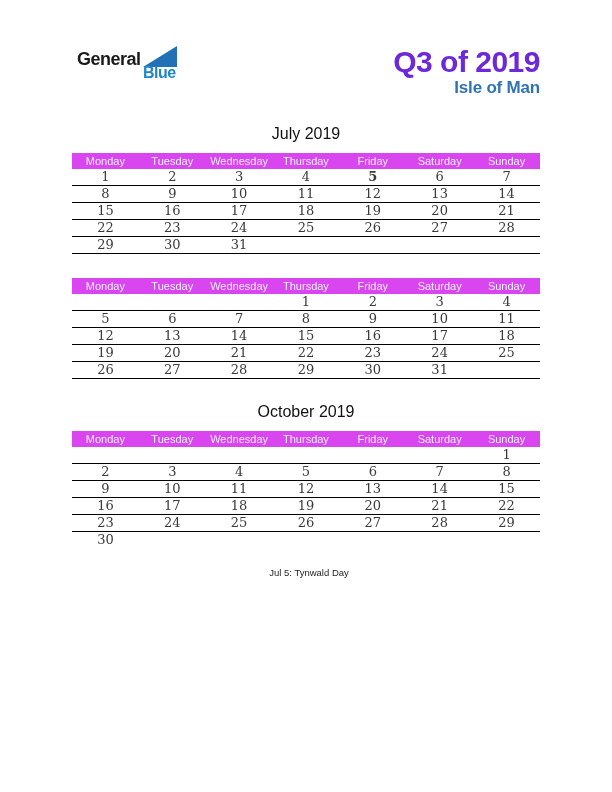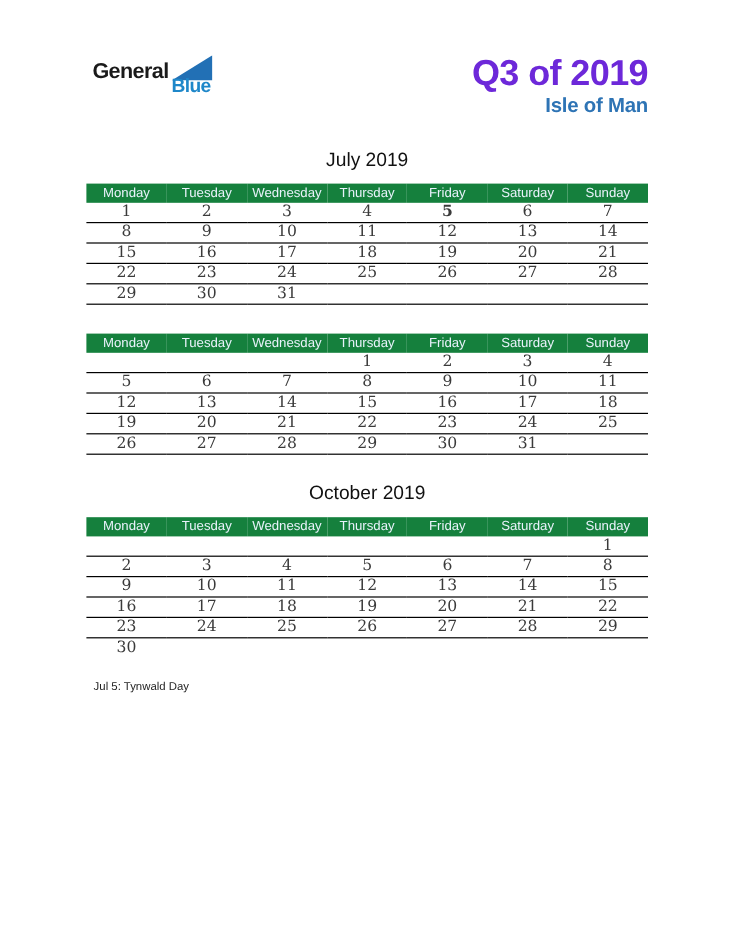--- a/index.html
+++ b/index.html
@@ -35,35 +35,35 @@
   .months{margin-top:0;}
   .month{margin-top:24px;}
   .month:first-child{margin-top:27px;}
   .month-title{
     text-align:center;font-size:16px;color:#111;margin-bottom:10px;font-weight:400;
   }
   table.cal{
     width:100%;border-collapse:collapse;table-layout:fixed;
   }
   table.cal thead th{
-    background:#15803d;color:#e9f2fb;font-weight:400;font-size:11px;
+    background:#d946ef;color:#e9f2fb;font-weight:400;font-size:11px;
     height:16px;padding:0;text-align:center;
   }
   table.cal tbody td{
     font-family:"DejaVu Serif","Liberation Serif",serif;
     font-size:13px;color:#3a3a3a;text-align:center;
     height:16px;padding:0;border-bottom:1px solid #000;
   }
   
   table.cal tbody tr:nth-child(n+6) td{border-bottom:none;}
   td.holiday{color:#e22d28;font-weight:bold;}
 
   
   .footnote{
-    margin-top:19px;font-size:9.5px;color:#1f1f1f;padding-left:6px;
+    margin-top:19px;font-size:9.5px;color:#1f1f1f;padding-left:6px;text-align:center;
   }
 </style>
 </head>
 <body>
 
 <div class="content">
 
   <div class="header">
     <div class="logo">
       <div class="logo-line1">

